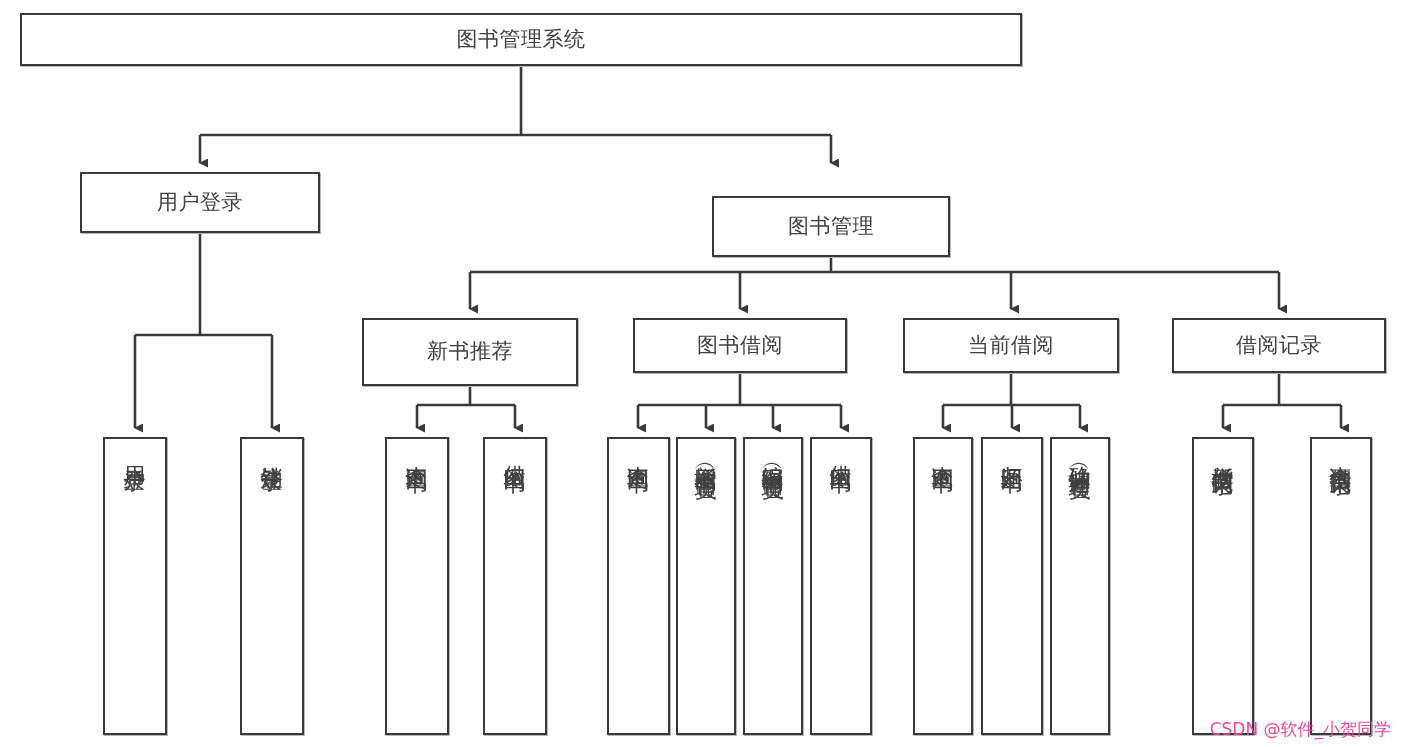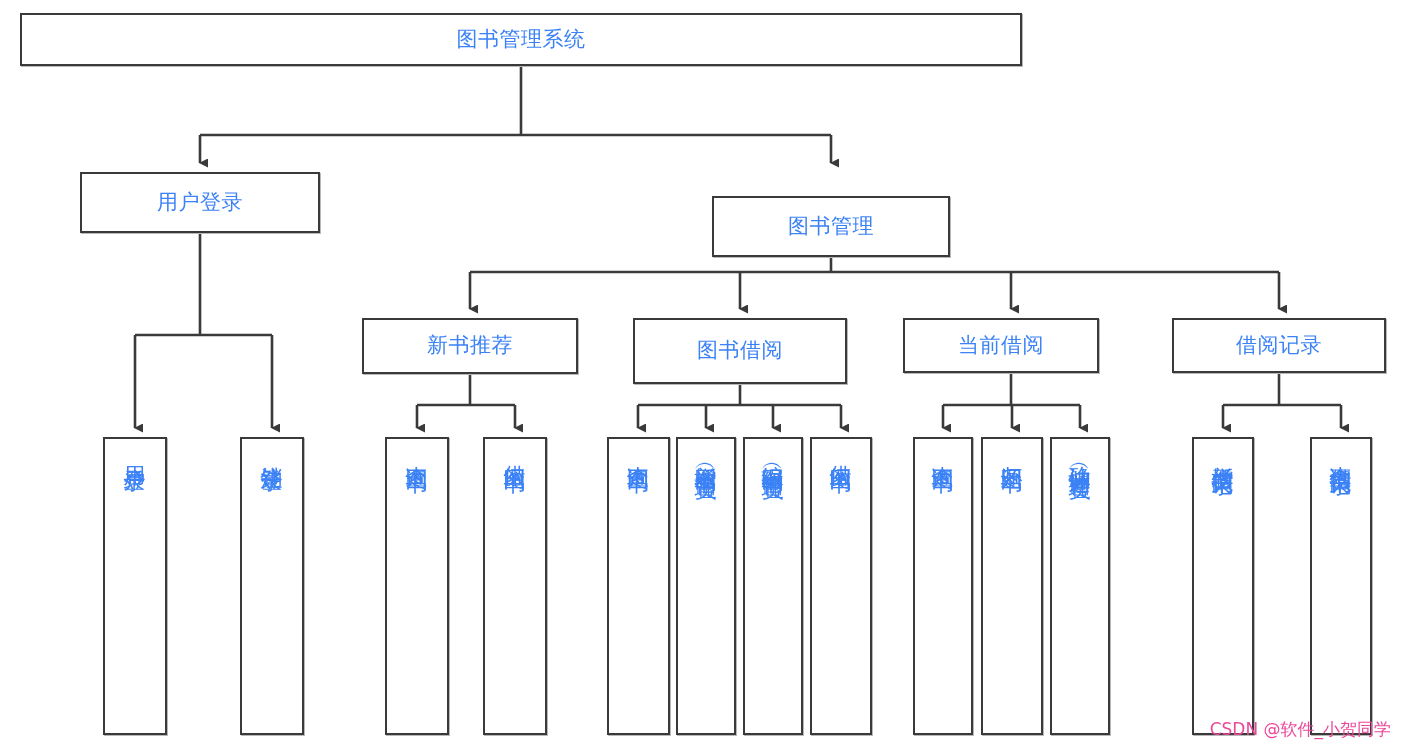--- a/index.html
+++ b/index.html
@@ -28,21 +28,21 @@
     box-sizing: border-box;
     background: #ffffff;
     border: 2px solid #3a3a3a;
     box-shadow: 1px 1px 0 0 #b8b8b8;
     display: flex;
     align-items: center;
     justify-content: center;
     z-index: 2;
   }
   .node-label {
-    color: #3b82f6;
+    color: #404040;
     line-height: 1.22;
     text-align: center;
     letter-spacing: 0.5px;
   }
   .node.horizontal .node-label {
     font-size: 21px;
     white-space: nowrap;
   }
   .node.vertical {
     align-items: flex-start;
@@ -119,27 +119,27 @@
   <div id="nodes-layer">
       <div class="node horizontal" style="left: 20px; top: 13px; width: 1002px; height: 53px;">
         <div class="node-label">图书管理系统</div>
       </div>
       <div class="node horizontal" style="left: 80px; top: 172px; width: 240px; height: 61px;">
         <div class="node-label">用户登录</div>
       </div>
       <div class="node horizontal" style="left: 712px; top: 172px; width: 238px; height: 61px; margin-top: 24px;">
         <div class="node-label">图书管理</div>
       </div>
-      <div class="node horizontal" style="left: 362px; top: 318px; width: 216px; height: 56px;">
+      <div class="node horizontal" style="left: 362px; top: 318px; width: 216px; height: 68px;">
         <div class="node-label">新书推荐</div>
       </div>
-      <div class="node horizontal" style="left: 633px; top: 318px; width: 214px; height: 66px; align-items: center;">
+      <div class="node horizontal" style="left: 633px; top: 318px; width: 214px; height: 55px; align-items: center;">
         <div class="node-label">图书借阅</div>
       </div>
-      <div class="node horizontal" style="left: 903px; top: 318px; width: 196px; height: 55px;">
+      <div class="node horizontal" style="left: 903px; top: 318px; width: 216px; height: 55px;">
         <div class="node-label">当前借阅</div>
       </div>
       <div class="node horizontal" style="left: 1172px; top: 318px; width: 214px; height: 55px;">
         <div class="node-label">借阅记录</div>
       </div>
       <div class="node vertical" style="left: 103px; top: 437px; width: 64px; height: 298px;">
         <div class="node-label">用户登录</div>
       </div>
       <div class="node vertical" style="left: 240px; top: 437px; width: 64px; height: 298px;">
         <div class="node-label">注销登录</div>

